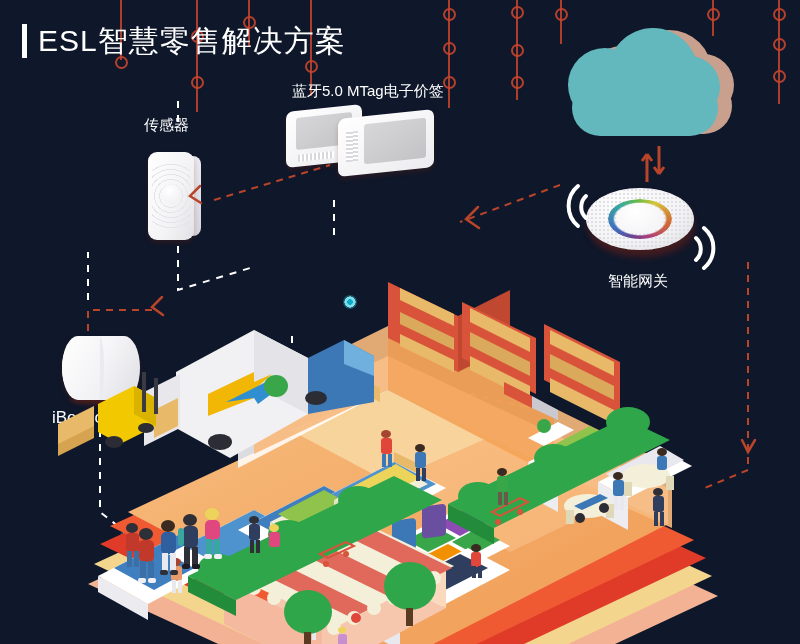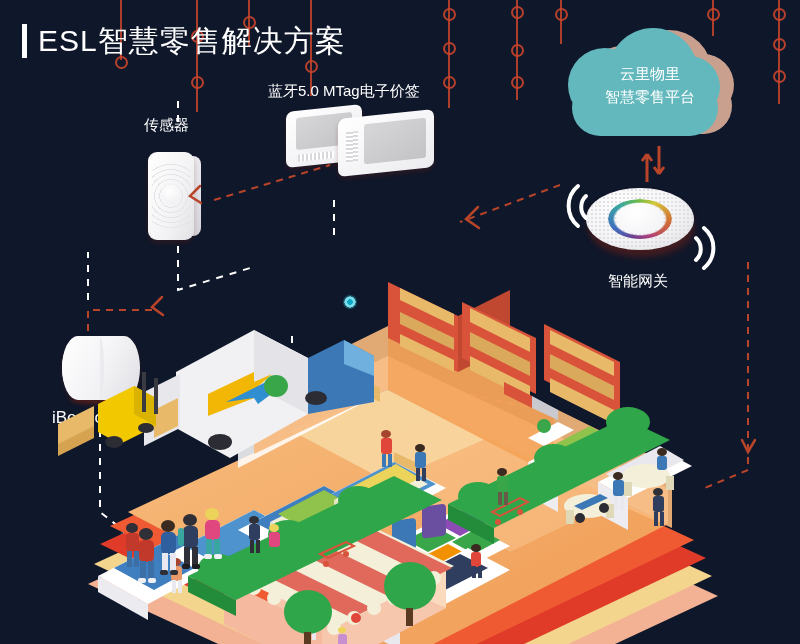--- a/index.html
+++ b/index.html
@@ -128,24 +128,20 @@
       <div class="b" style="left:66px;top:2px;width:86px;height:86px;"></div>
       <div class="b" style="left:112px;top:26px;width:62px;height:62px;"></div>
       <div class="b" style="left:30px;top:50px;width:142px;height:56px;border-radius:28px;"></div>
     </div>
     <div class="cloud-shape" id="cloud-main">
       <div class="b" style="left:8px;top:20px;width:74px;height:74px;"></div>
       <div class="b" style="left:48px;top:0px;width:90px;height:90px;"></div>
       <div class="b" style="left:98px;top:28px;width:62px;height:62px;"></div>
       <div class="b" style="left:12px;top:52px;width:146px;height:56px;border-radius:28px;"></div>
     </div>
-    <div id="cloud-text">
-      <div>云里物里</div>
-      <div>智慧零售平台</div>
-    </div>
   </div>
 
   <svg id="cloud-arrow" width="26" height="36" viewBox="0 0 26 36">
     <path d="M7 36 L7 8 M7 8 L2 15 M7 8 L12 15" stroke="#b8442a" stroke-width="3" fill="none"></path>
     <path d="M19 0 L19 28 M19 28 L14 21 M19 28 L24 21" stroke="#b8442a" stroke-width="3" fill="none"></path>
   </svg>
 
   <div id="gateway">
     <div id="gw-shadow"></div>
     <div id="gw-disc">
@@ -165,21 +161,21 @@
   <div class="label" style="left:608px;top:272px;font-size:15px;">智能网关</div>
 
   <div class="label" style="left:144px;top:116px;font-size:15px;">传感器</div>
   <div id="sensor">
     <div id="sensor-side"></div>
     <div id="sensor-body"></div>
     <div id="sensor-rings"></div>
     <div id="sensor-led"></div>
   </div>
 
-  <div class="label" style="left:268px;top:82px;font-size:15px;">蓝牙5.0 MTag电子价签</div>
+  <div class="label" style="left:292px;top:82px;font-size:15px;">蓝牙5.0 MTag电子价签</div>
   <div id="tags">
     <div class="tag" style="left:0px;top:2px;width:76px;height:56px;transform:skewY(-6deg);">
       <div class="tag-screen" style="left:10px;top:7px;width:56px;height:32px;"></div>
       <div class="tag-strip" style="left:12px;top:44px;width:36px;height:7px;"></div>
     </div>
     <div class="tag" style="left:52px;top:8px;width:96px;height:58px;transform:skewY(-6deg);">
       <div class="tag-screen" style="left:26px;top:8px;width:62px;height:40px;"></div>
       <div class="tag-strip" style="left:8px;top:14px;width:12px;height:30px;
                   background:repeating-linear-gradient(0deg,#d9d9dd 0 2px,#fff 2px 4px);"></div>
     </div>

